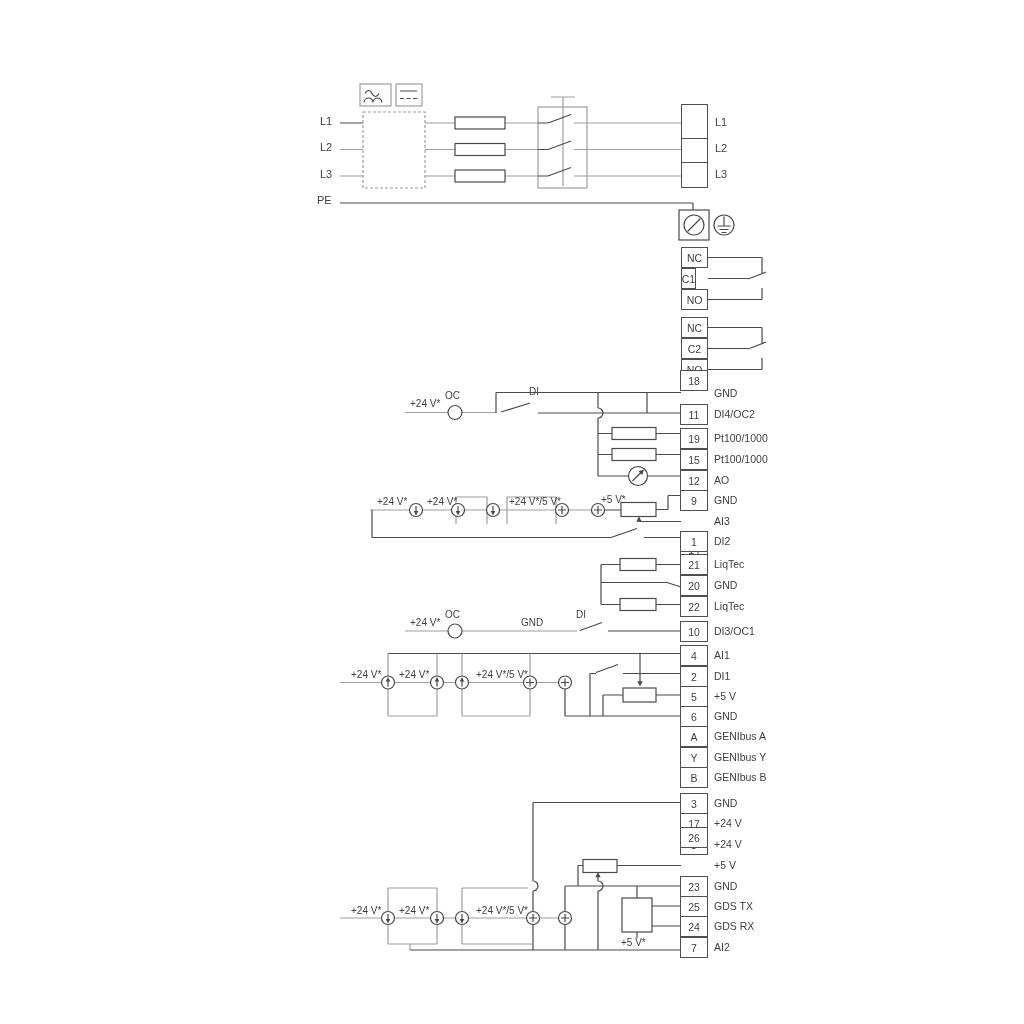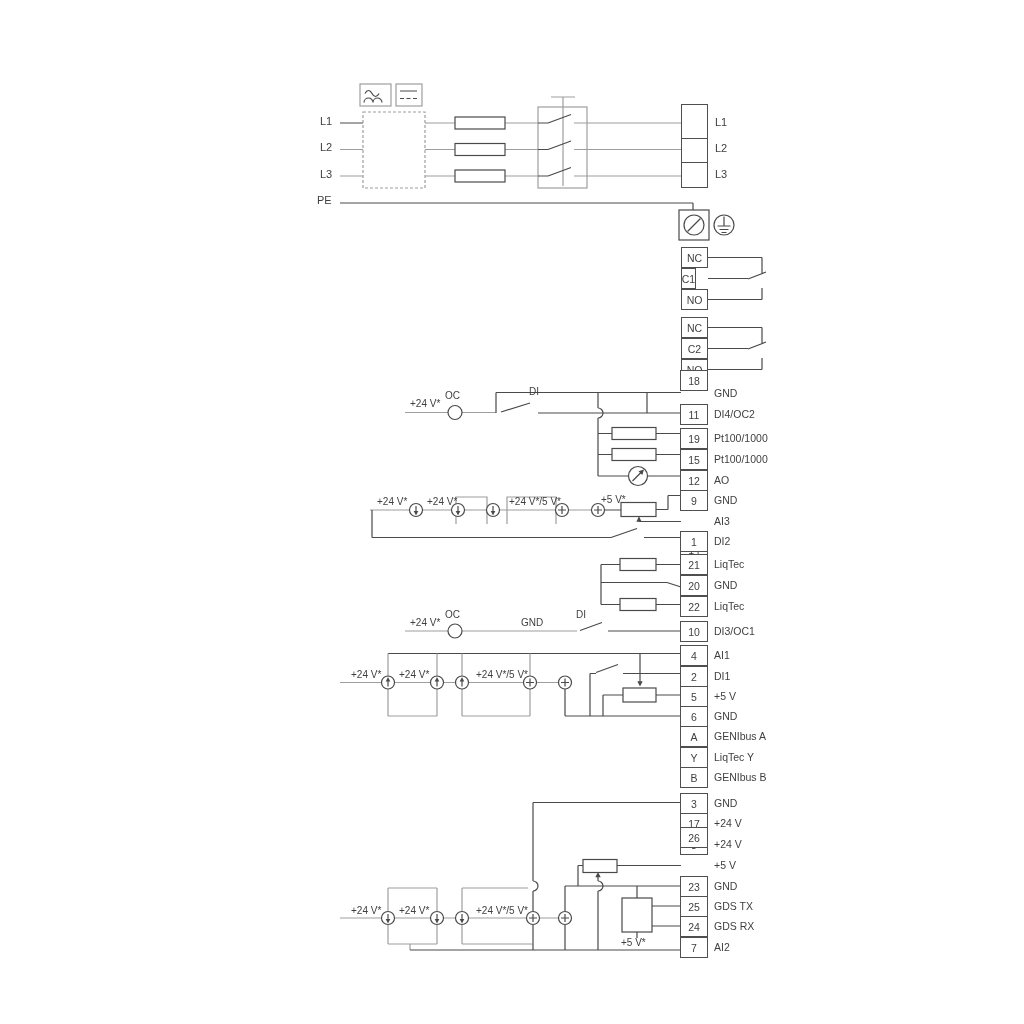--- a/index.html
+++ b/index.html
@@ -230,21 +230,21 @@
 <span class="lbl" style="left:714px;top:649px">AI1</span>
 <div class="cell" style="left:680px;top:666px">2</div>
 <span class="lbl" style="left:714px;top:670px">DI1</span>
 <div class="cell" style="left:680px;top:686px">5</div>
 <span class="lbl" style="left:714px;top:690px">+5 V</span>
 <div class="cell" style="left:680px;top:706px">6</div>
 <span class="lbl" style="left:714px;top:710px">GND</span>
 <div class="cell" style="left:680px;top:726px">A</div>
 <span class="lbl" style="left:714px;top:730px">GENIbus A</span>
 <div class="cell" style="left:680px;top:747px">Y</div>
-<span class="lbl" style="left:714px;top:751px">LiqTec Y</span>
+<span class="lbl" style="left:714px;top:751px">GENIbus Y</span>
 <div class="cell" style="left:680px;top:767px">B</div>
 <span class="lbl" style="left:714px;top:771px">GENIbus B</span>
 
 <div class="cell" style="left:680px;top:793px">3</div>
 <span class="lbl" style="left:714px;top:797px">GND</span>
 <div class="cell" style="left:680px;top:813px">17</div>
 <span class="lbl" style="left:714px;top:817px">+24 V</span>
 <div class="cell" style="left:680px;top:834px">8</div>
 <span class="lbl" style="left:714px;top:838px">+24 V</span>
 <div class="cell" style="left:680px;top:827px">26</div>

